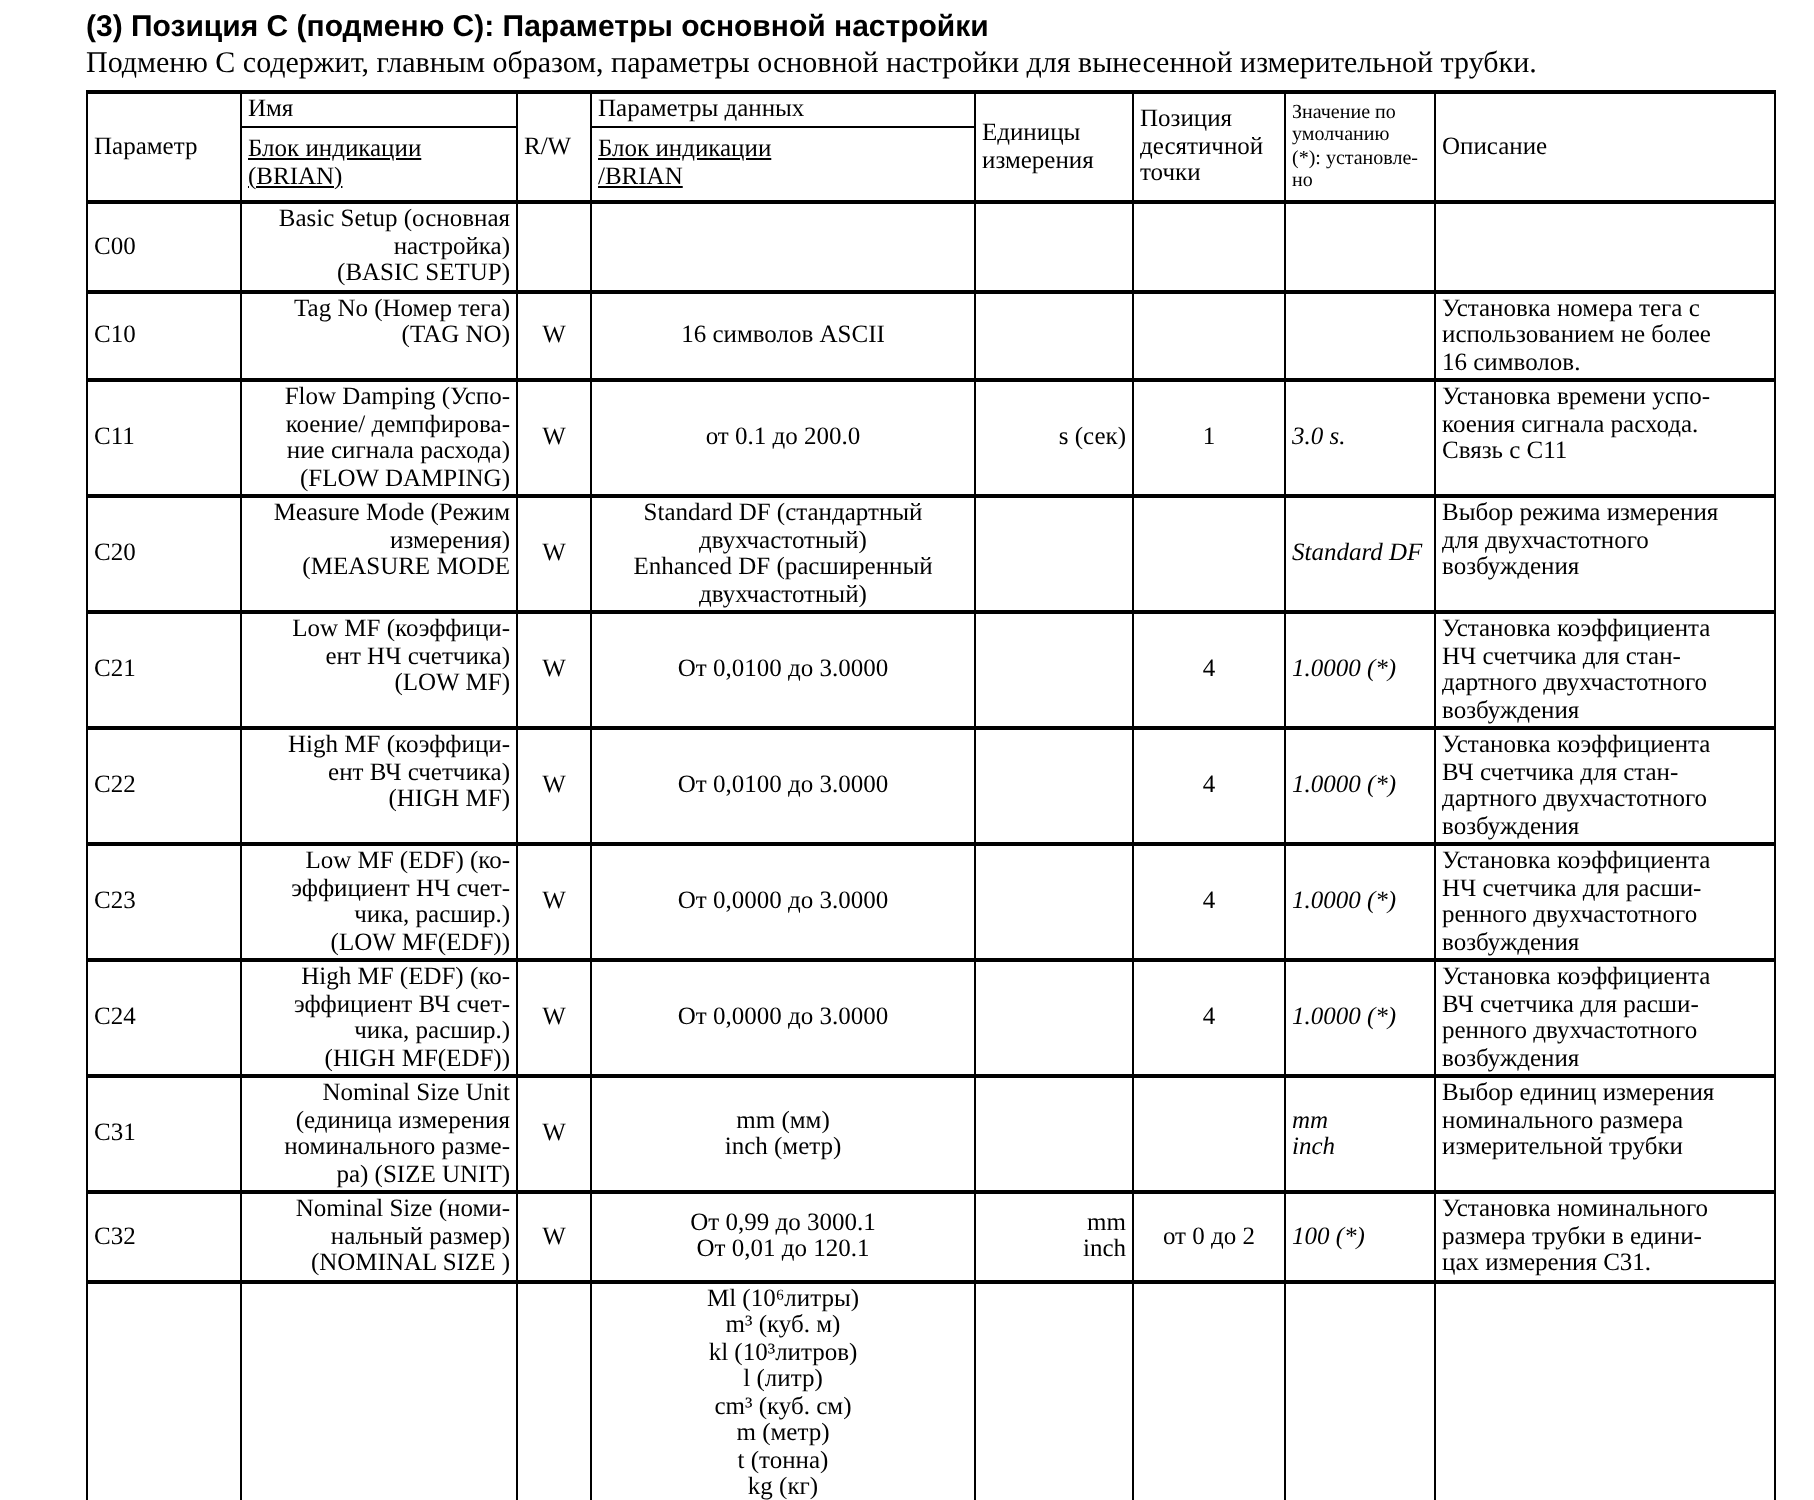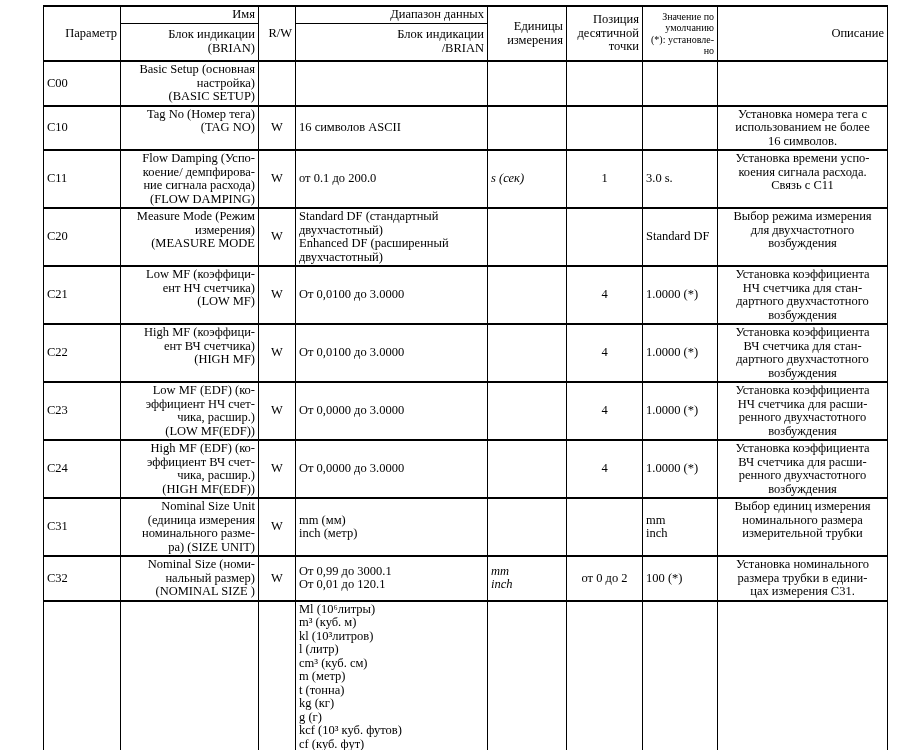--- a/index.html
+++ b/index.html
@@ -32,68 +32,70 @@
     border: 1px solid #000;
     padding: 1px 3px;
     white-space: pre-line;
     font-weight: normal;
     overflow: hidden;
   }
   
   tbody.rows > tr > th, tbody.rows > tr > td { border-top-width: 2px; }
   thead tr.h1 th { border-top-width: 2px; }
 
-  th { text-align: right; vertical-align: middle; }
+  th { text-align: left; vertical-align: middle; }
   th.small { font-size: 10px; line-height: 11.5px; }
 
   td.c-param { vertical-align: middle; }
   td.c-name  { text-align: right;   vertical-align: top; }
   td.c-rw    { text-align: center; vertical-align: middle; }
-  td.c-range { text-align: left;   vertical-align: middle; }
-  td.c-units { text-align: left; vertical-align: middle; font-style: italic; }
+  td.c-range { text-align: center;   vertical-align: middle; }
+  td.c-units { text-align: right; vertical-align: middle; }
   td.c-dec   { text-align: center; vertical-align: middle; }
-  td.c-def   { text-align: left;   vertical-align: middle; }
-  td.c-desc  { text-align: center;   vertical-align: top; }
+  td.c-def   { text-align: left;   vertical-align: middle; font-style: italic; }
+  td.c-desc  { text-align: left;   vertical-align: top; }
 
   tr.r-h1  { height: 14px; }
-  tr.r-h2  { height: 38px; }
+  tr.r-h2  { height: 38px; text-decoration: underline; }
   tr.r-c00 { height: 40px; }
   tr.r-c10 { height: 44px; }
   tr.r-c11 { height: 54px; }
   tr.r-c20 { height: 57px; }
   tr.r-c21 { height: 55px; }
   tr.r-c22 { height: 55px; }
   tr.r-c23 { height: 54px; }
   tr.r-c24 { height: 54px; }
   tr.r-c31 { height: 54px; }
   tr.r-c32 { height: 34px; }
   tr.r-units td { vertical-align: top; }
 </style>
 </head>
 <body>
 
 <div class="doc">
+  <h1 class="doc-title">(3) Позиция C (подменю C): Параметры основной настройки</h1>
+  <p class="doc-subtitle">Подменю C содержит, главным образом, параметры основной настройки для вынесенной измерительной трубки.</p>
 
   <table class="params">
     <colgroup>
       <col style="width:77px">
         <col style="width:138px">
         <col style="width:37px">
         <col style="width:192px">
       <col style="width:79px">
         <col style="width:76px">
         <col style="width:75px">
         <col style="width:170px">
     </colgroup>
     <thead>
       <tr class="r-h1 h1">
         <th rowspan="2">Параметр</th>
         <th>Имя</th>
         <th rowspan="2">R/W</th>
-        <th>Диапазон данных</th>
+        <th>Параметры данных</th>
         <th rowspan="2">Единицы
 измерения</th>
         <th rowspan="2">Позиция
 десятичной
 точки</th>
         <th rowspan="2" class="small">Значение по
 умолчанию
 (*): установле-
 но</th>
         <th rowspan="2">Описание</th>

